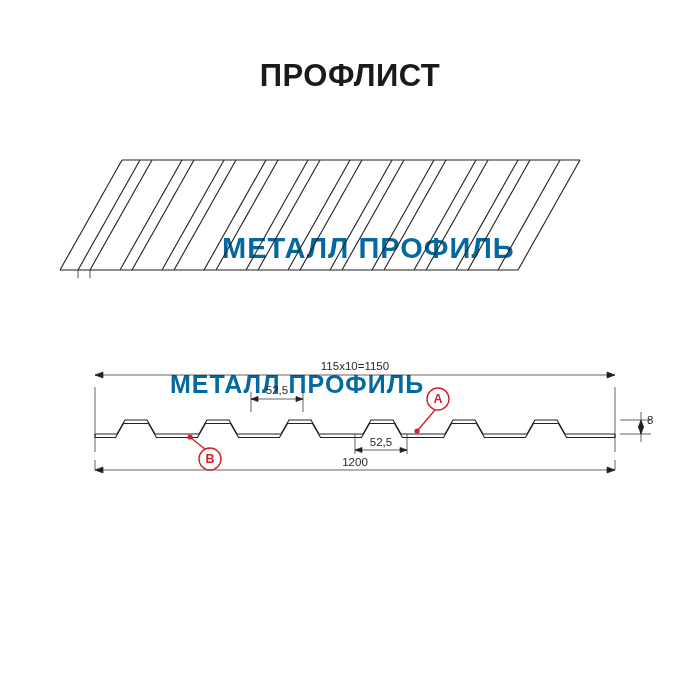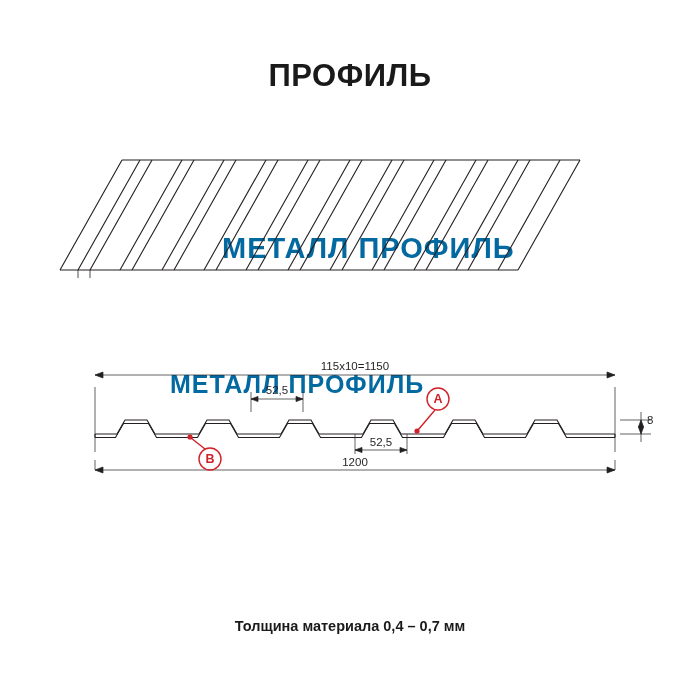--- a/index.html
+++ b/index.html
@@ -102,21 +102,21 @@
     fill: #d02128;
   }
   .callout { stroke: #d02128; stroke-width: 1.4; fill: none; }
   .calldot { fill: #d02128; }
 </style>
 </head>
 <body>
 
 <div class="page">
 
-  <div class="title">ПРОФИЛЬ</div>
+  <div class="title">ПРОФЛИСТ</div>
 
   <div class="wm wm1">МЕТАЛЛ ПРОФИЛЬ</div>
   <div class="wm wm2">МЕТАЛЛ ПРОФИЛЬ</div>
 
   <div class="iso-wrap">
     <svg width="580" height="180" viewBox="0 0 580 180">
       <g class="ln" stroke-linejoin="miter" stroke-linecap="butt">
 
         <path d="M62 20 L520 20"></path>
 
@@ -237,15 +237,14 @@
       <g>
         <circle class="callout" cx="155" cy="117" r="11"></circle>
         <text class="calltext" x="155" y="121" text-anchor="middle">B</text>
         <path class="callout" d="M150 107 L136 96"></path>
         <circle class="calldot" cx="135" cy="95" r="2.6"></circle>
       </g>
 
     </svg>
   </div>
 
-  <div class="footer">Толщина материала 0,4 – 0,7 мм</div>
 
 </div>
 
 </body></html>

